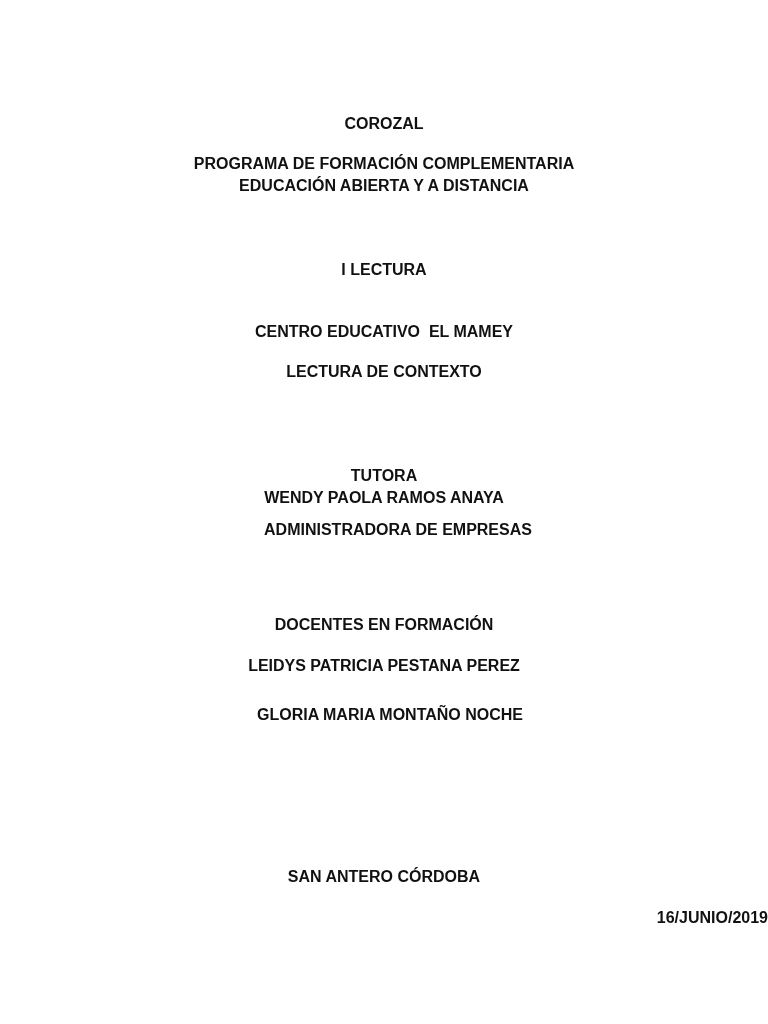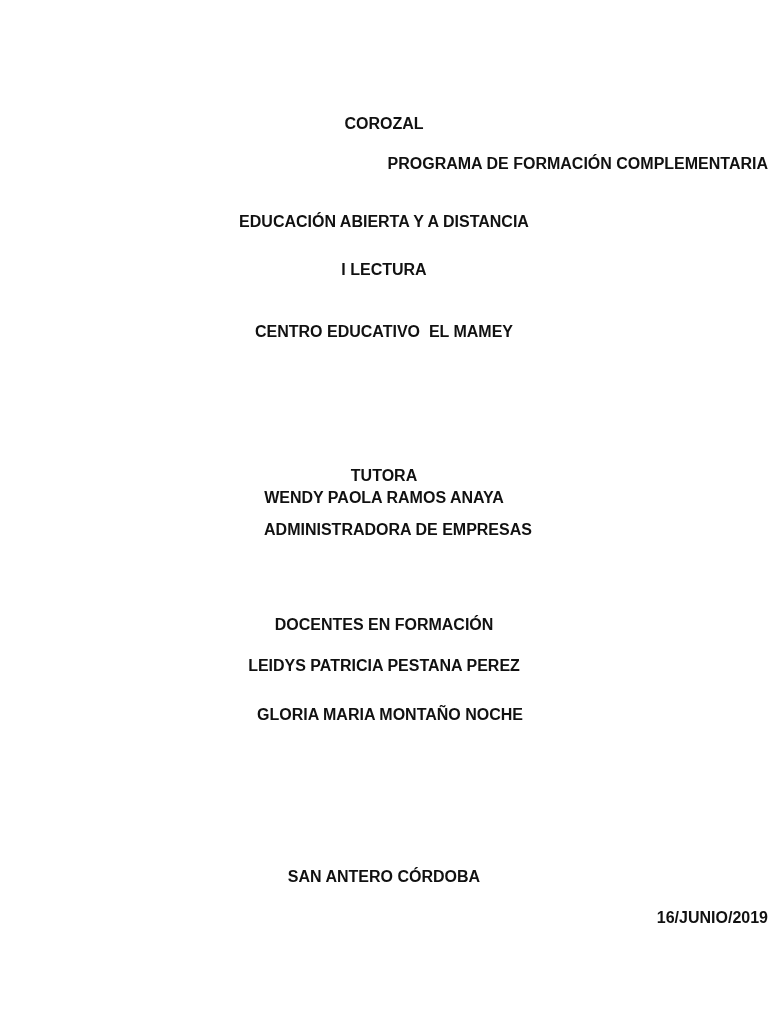--- a/index.html
+++ b/index.html
@@ -34,27 +34,28 @@
       white-space: nowrap;
       letter-spacing: 0px;
     }
   </style>
 </head>
 <body>
 
 <div class="page">
   <div class="line" style="top:113px;">COROZAL</div>
 
-  <div class="line" style="top:153px;text-align:right;">PROGRAMA DE FORMACIÓN COMPLEMENTARIA</div>
-  <div class="line" style="top:175px;margin-top:36px;">EDUCACIÓN ABIERTA Y A DISTANCIA</div>
+  <div class="line" style="top:153px;">PROGRAMA DE FORMACIÓN COMPLEMENTARIA</div>
+  <div class="line" style="top:175px;">EDUCACIÓN ABIERTA Y A DISTANCIA</div>
 
   <div class="line" style="top:259px;">I LECTURA</div>
 
   <div class="line" style="top:321px; white-space: pre;">CENTRO EDUCATIVO  EL MAMEY</div>
 
+  <div class="line" style="top:361px;">LECTURA DE CONTEXTO</div>
 
   <div class="line" style="top:487px;">WENDY PAOLA RAMOS ANAYA</div>
   <div class="line" style="top:465px;">TUTORA</div>
   <div class="line" style="top:519px;padding-left:14px;">ADMINISTRADORA DE EMPRESAS</div>
 
   <div class="line" style="top:614px;">DOCENTES EN FORMACIÓN</div>
   <div class="line" style="top:655px;">LEIDYS PATRICIA PESTANA PEREZ</div>
   <div class="line" style="top:704px;padding-left:6px;">GLORIA MARIA MONTAÑO NOCHE</div>
 
   <div class="line" style="top:866px;">SAN ANTERO CÓRDOBA</div>

